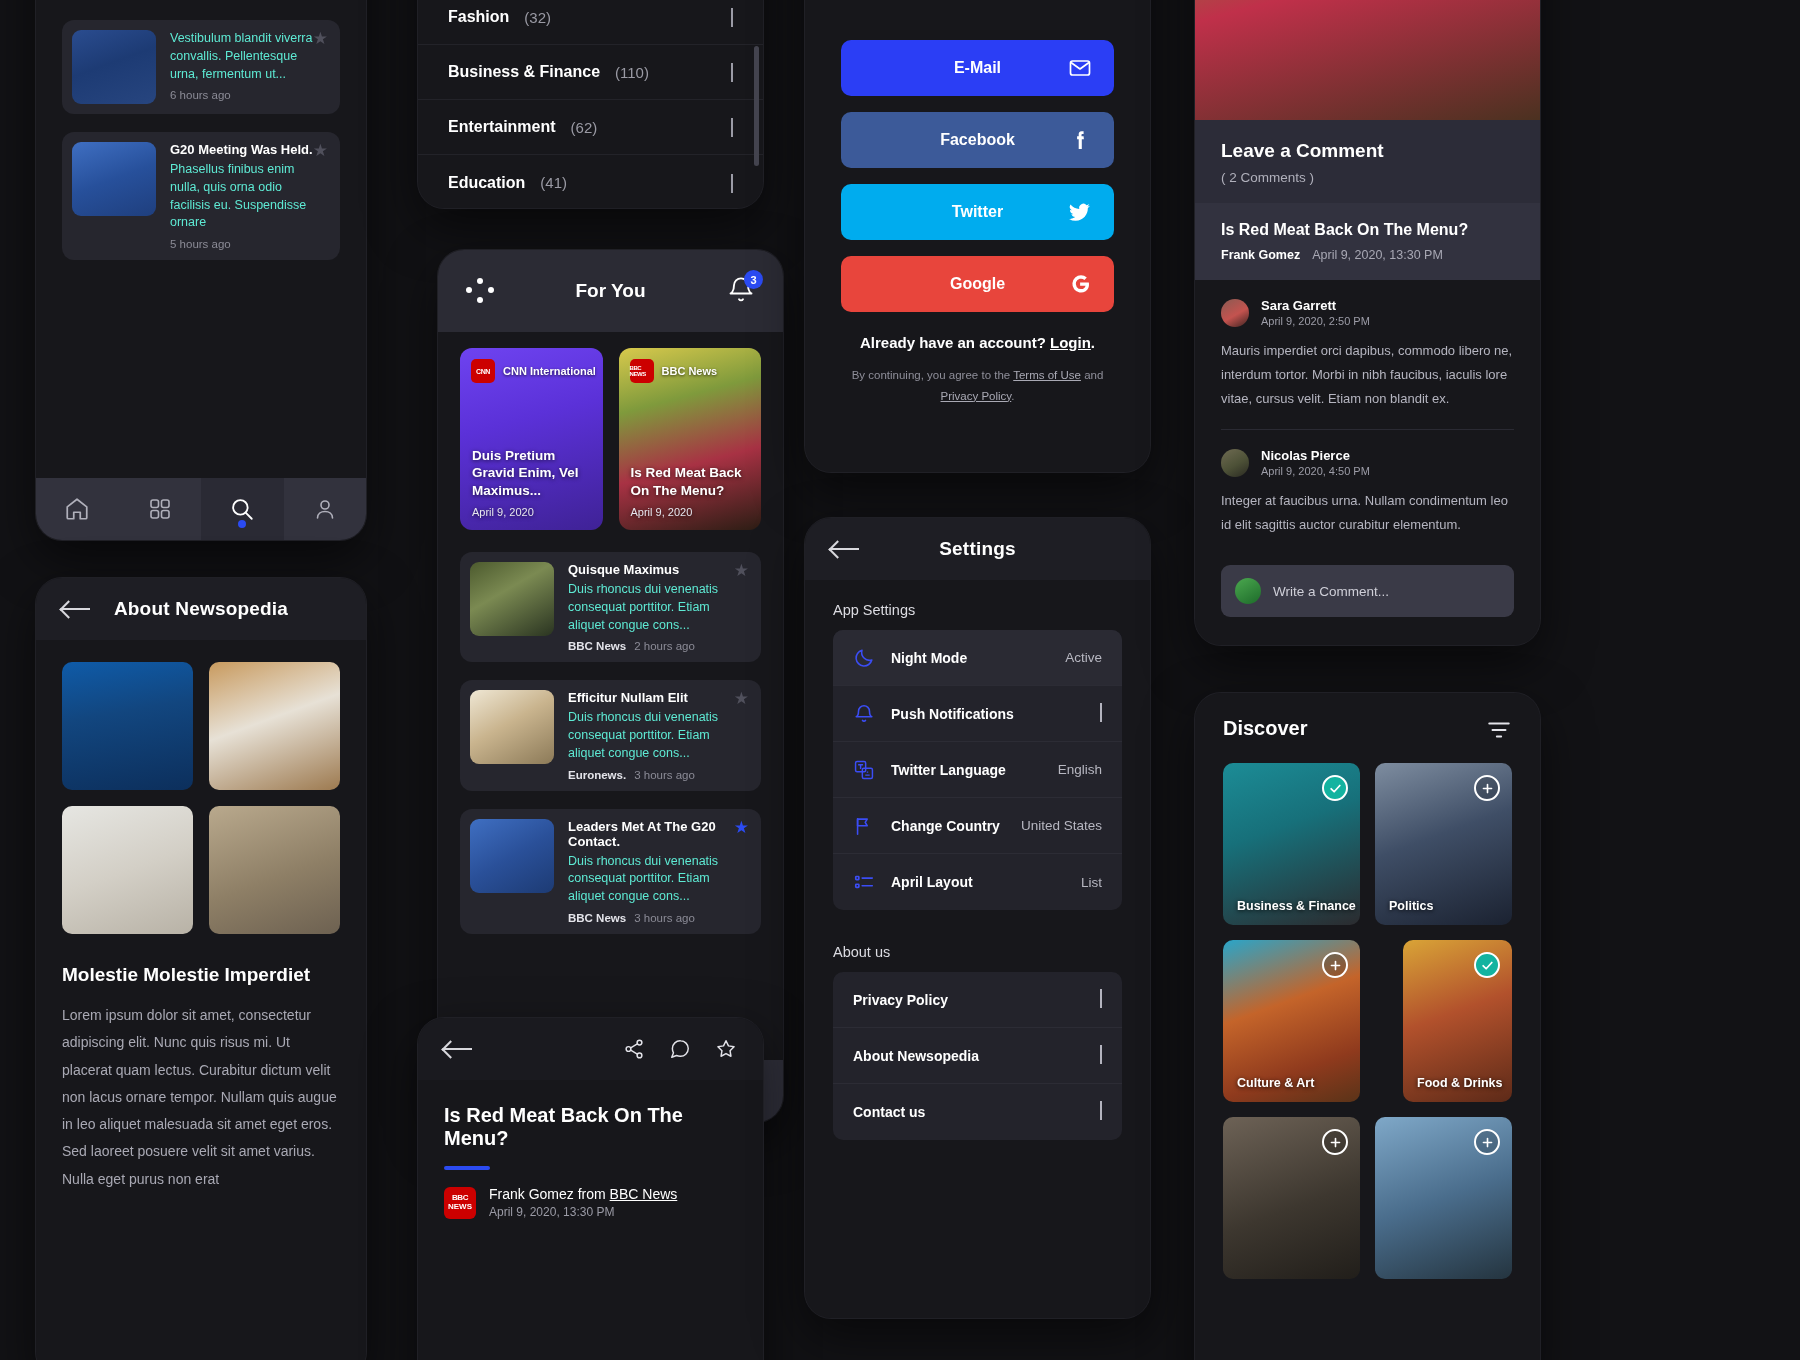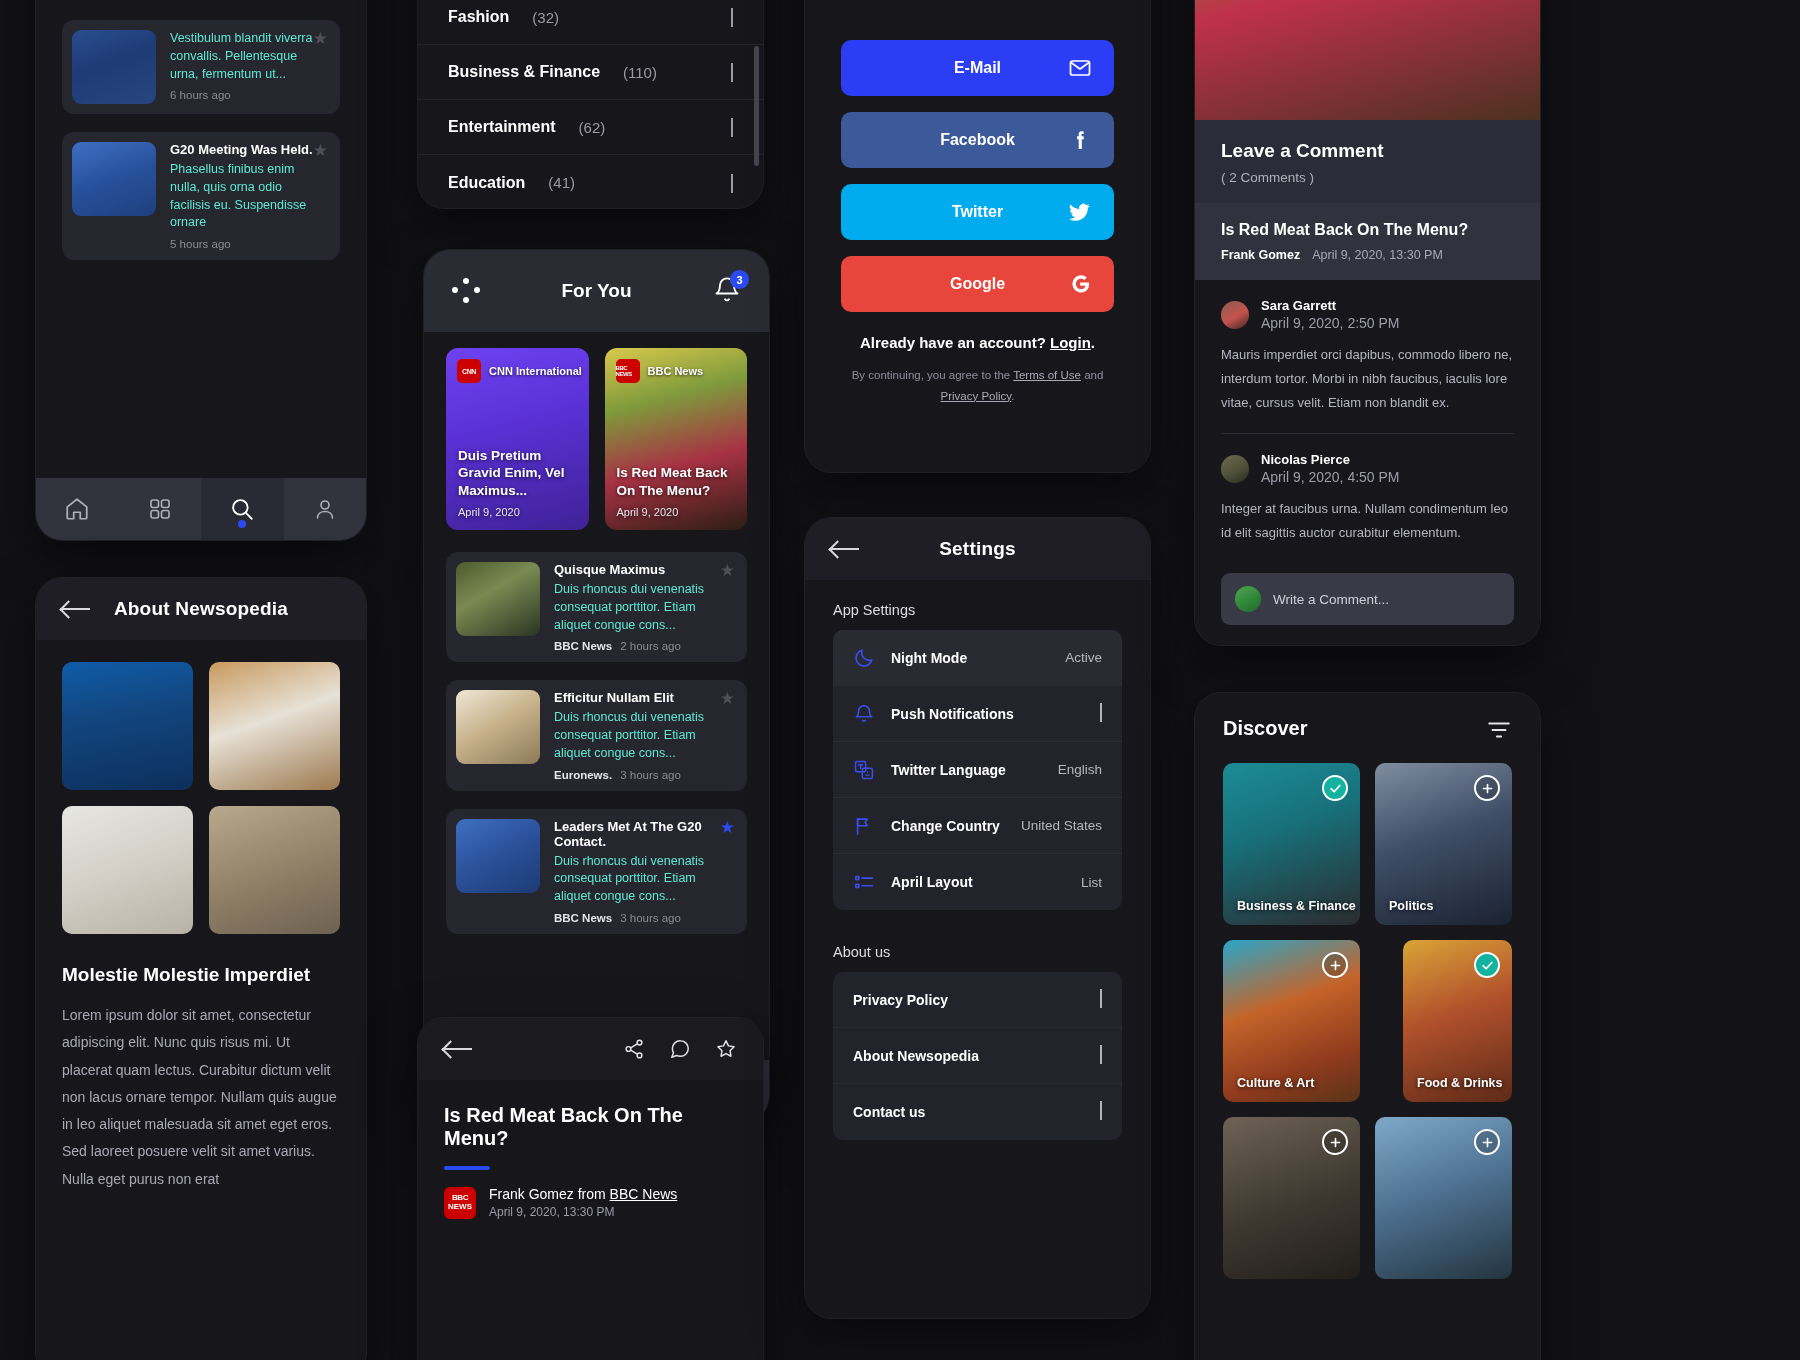--- a/index.html
+++ b/index.html
@@ -59,21 +59,21 @@
   .newsrow .meta { color:#8b8b96; font-size:11.5px; margin-top:6px; }
   .newsrow .meta b { color:#e4e4ea; font-weight:700; margin-right:8px; }
   .star { position:absolute; right:12px; top:10px; font-size:17px; color:#50505c; line-height:1; }
   .star.on { color:#2b4bf2; }
 
   
   .catrow {
     height:55px; display:flex; align-items:center; padding:0 30px;
     border-bottom:1px solid #232329; color:#fff; font-size:16px; font-weight:700;
   }
-  .catrow .cnt { color:#9a9aa4; font-weight:400; margin-left:23px; font-size:15px; }
+  .catrow .cnt { color:#9a9aa4; font-weight:400; margin-left:15px; font-size:15px; }
   .catrow .chev { margin-left:auto; }
   .chevdn { width:11px; height:11px; border-right:2px solid #9b9ba6; border-bottom:2px solid #9b9ba6; transform:rotate(45deg); margin-top:-5px; }
   .chevrt { width:9px; height:9px; border-right:2px solid #b4b4bf; border-top:2px solid #b4b4bf; transform:rotate(45deg); }
 
   
   .authbtn {
     height:56px; border-radius:10px; display:flex; align-items:center; justify-content:center;
     color:#fff; font-size:16px; font-weight:700; position:relative; margin-bottom:16px;
   }
   .authbtn .gl { position:absolute; right:22px; top:50%; transform:translateY(-50%); display:flex; }
@@ -102,21 +102,21 @@
   .cmt-head h3 { color:#fff; font-size:19px; font-weight:700; }
   .cmt-head .sub { color:#b0b0bb; font-size:13.5px; margin-top:8px; }
   .cmt-article { background:#32323f; padding:18px 26px; }
   .cmt-article .t { color:#fff; font-weight:700; font-size:16px; }
   .cmt-article .m { margin-top:9px; font-size:12.5px; color:#a8a8b4; }
   .cmt-article .m b { color:#fff; font-weight:700; margin-right:12px; }
   .cmt { padding:18px 26px 8px; }
   .cmt .who { display:flex; align-items:center; gap:12px; }
   .cmt .av { width:28px; height:28px; border-radius:50%; background-size:cover; background-position:center; flex:0 0 28px; }
   .cmt .nm { color:#fff; font-size:13px; font-weight:700; }
-  .cmt .dt { color:#9d9da8; font-size:14px; margin-top:2px; }
+  .cmt .dt { color:#9d9da8; font-size:11px; margin-top:2px; }
   .cmt .txt { color:#b5b5c0; font-size:13px; line-height:1.85; margin-top:12px; }
   .cmtbox {
     margin:20px 26px 0; height:52px; background:#3a3a47; border-radius:9px;
     display:flex; align-items:center; padding:0 14px; gap:12px;
   }
   .cmtbox .ph { color:#cfcfd8; font-size:13.5px; }
 
   
   .disc-head { display:flex; align-items:flex-start; padding:24px 28px 16px; }
   .disc-head .t { color:#fff; font-size:20px; font-weight:700; }
@@ -270,21 +270,21 @@
         <div class="catrow" style="border-bottom:none;">
           <span>Education</span>
           <span class="cnt">(41)</span>
           <span class="chev"><span class="chevdn"></span></span>
         </div>
       </div>
       <div class="scrollbar" style="top:286px; height:120px;"></div>
     </div>
   </div>
 
-  <div class="phone" style="left:424px; top:250px; width:345px; height:872px;">
+  <div class="phone" style="left:438px; top:250px; width:345px; height:872px;">
     <div class="screen">
 
       <div class="fy-head">
         <div class="dotsicon">
           <i style="left:13px; top:2px"></i>
             <i style="left:2px; top:11px"></i>
           <i style="left:24px; top:11px"></i>
             <i style="left:13px; top:21px"></i>
         </div>
         <div class="t">For You</div>

